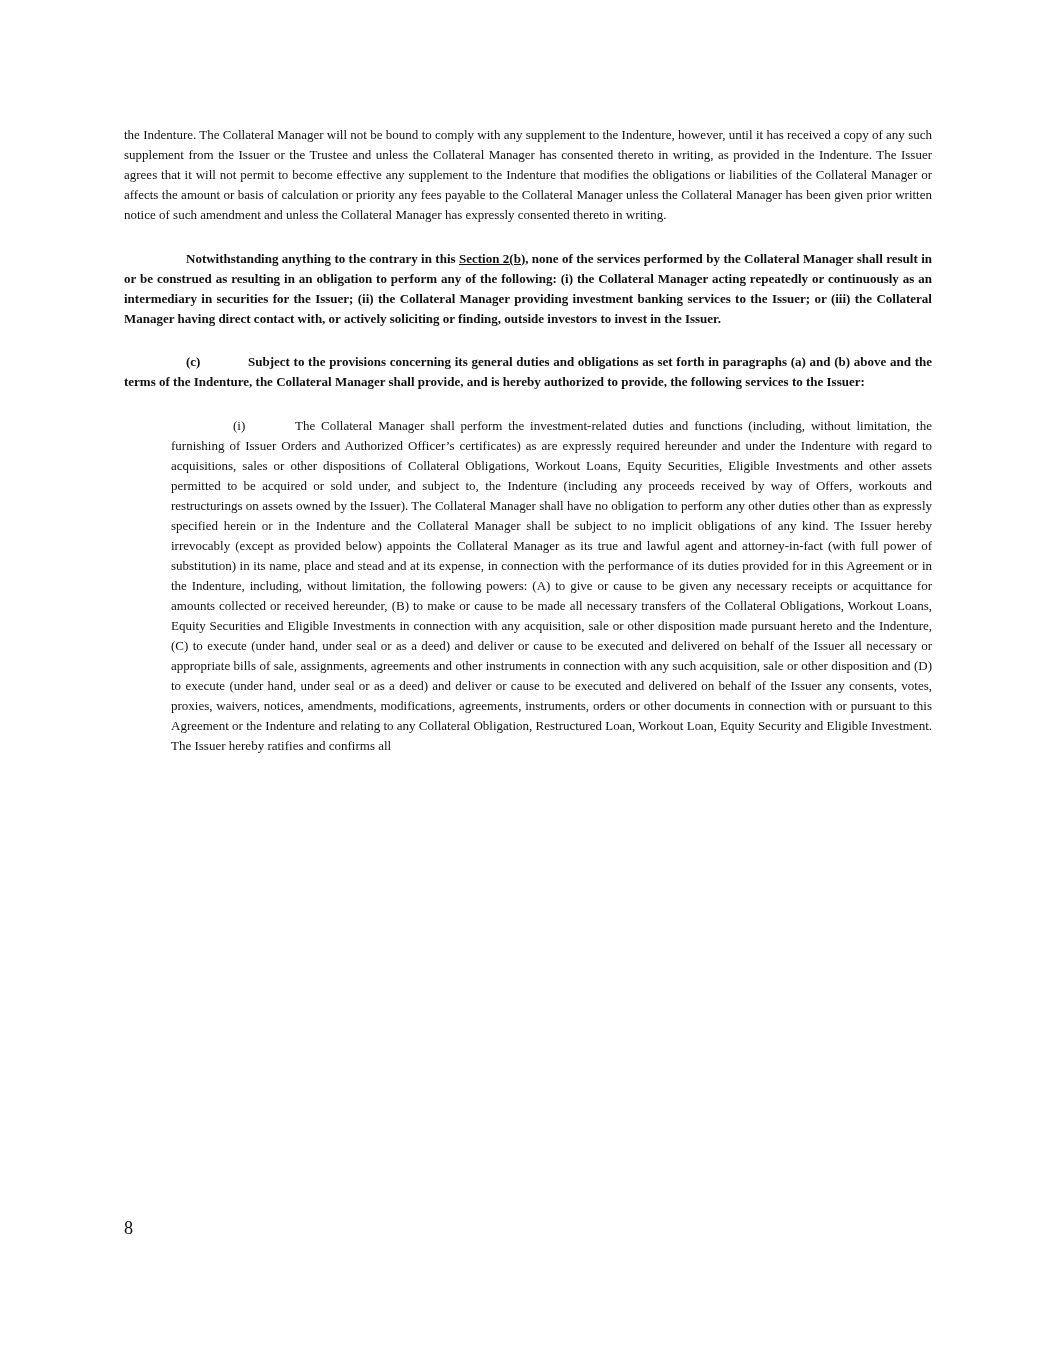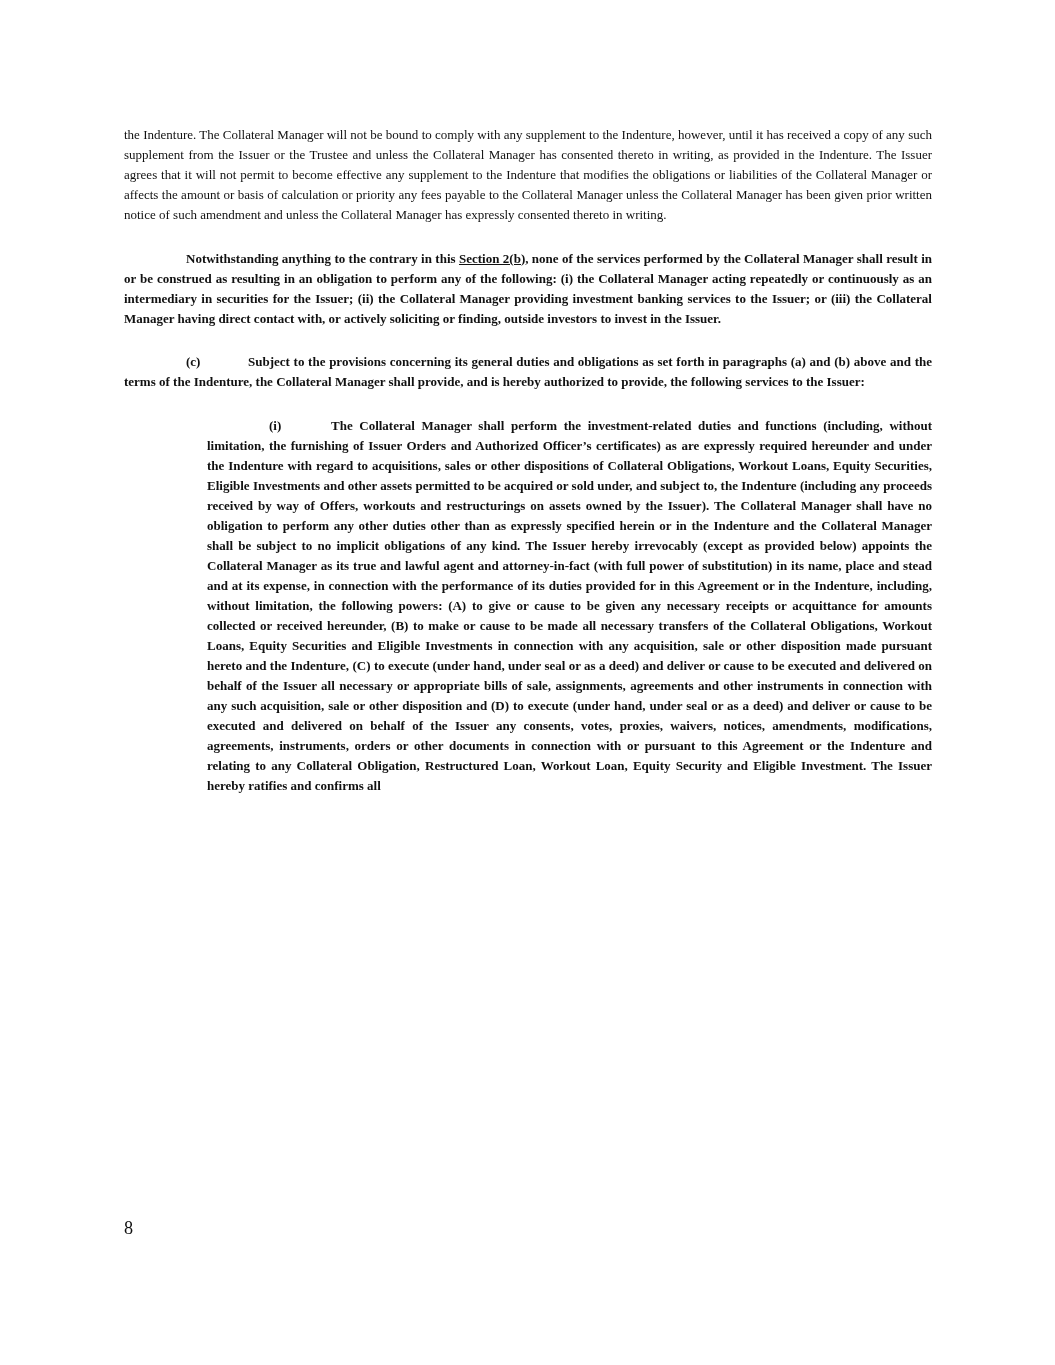--- a/index.html
+++ b/index.html
@@ -6,21 +6,21 @@
   body { width: 1055px; height: 1365px; position: relative; overflow: hidden; }
   .page {
     position: absolute; left: 124px; top: 125px; width: 808px;
     font-family: "Liberation Serif", "DejaVu Serif", serif;
     font-size: 13px; line-height: 20px; color: #111111;
   }
   .para { margin: 0 0 23.6px 0; text-align: justify; text-align-last: left; }
   .para.first-indent { text-indent: 62px; font-weight: bold; }
   .marker { display: inline-block; }
   .para-c .marker { width: 62px; }
-  .sub-block { margin-left: 83px; font-weight: bold; }
+  .sub-block { margin-left: 47px; }
   .sub-block .para { text-indent: 62px; }
   .sub-block .marker { width: 62px; text-indent: 0; }
   .u { text-decoration: underline; }
   .page-number {
     position: absolute; left: 124px; top: 1218px;
     font-family: "Liberation Serif", "DejaVu Serif", serif;
     font-size: 18.2px; color: #111111;
   }
 </style>
 </head>

